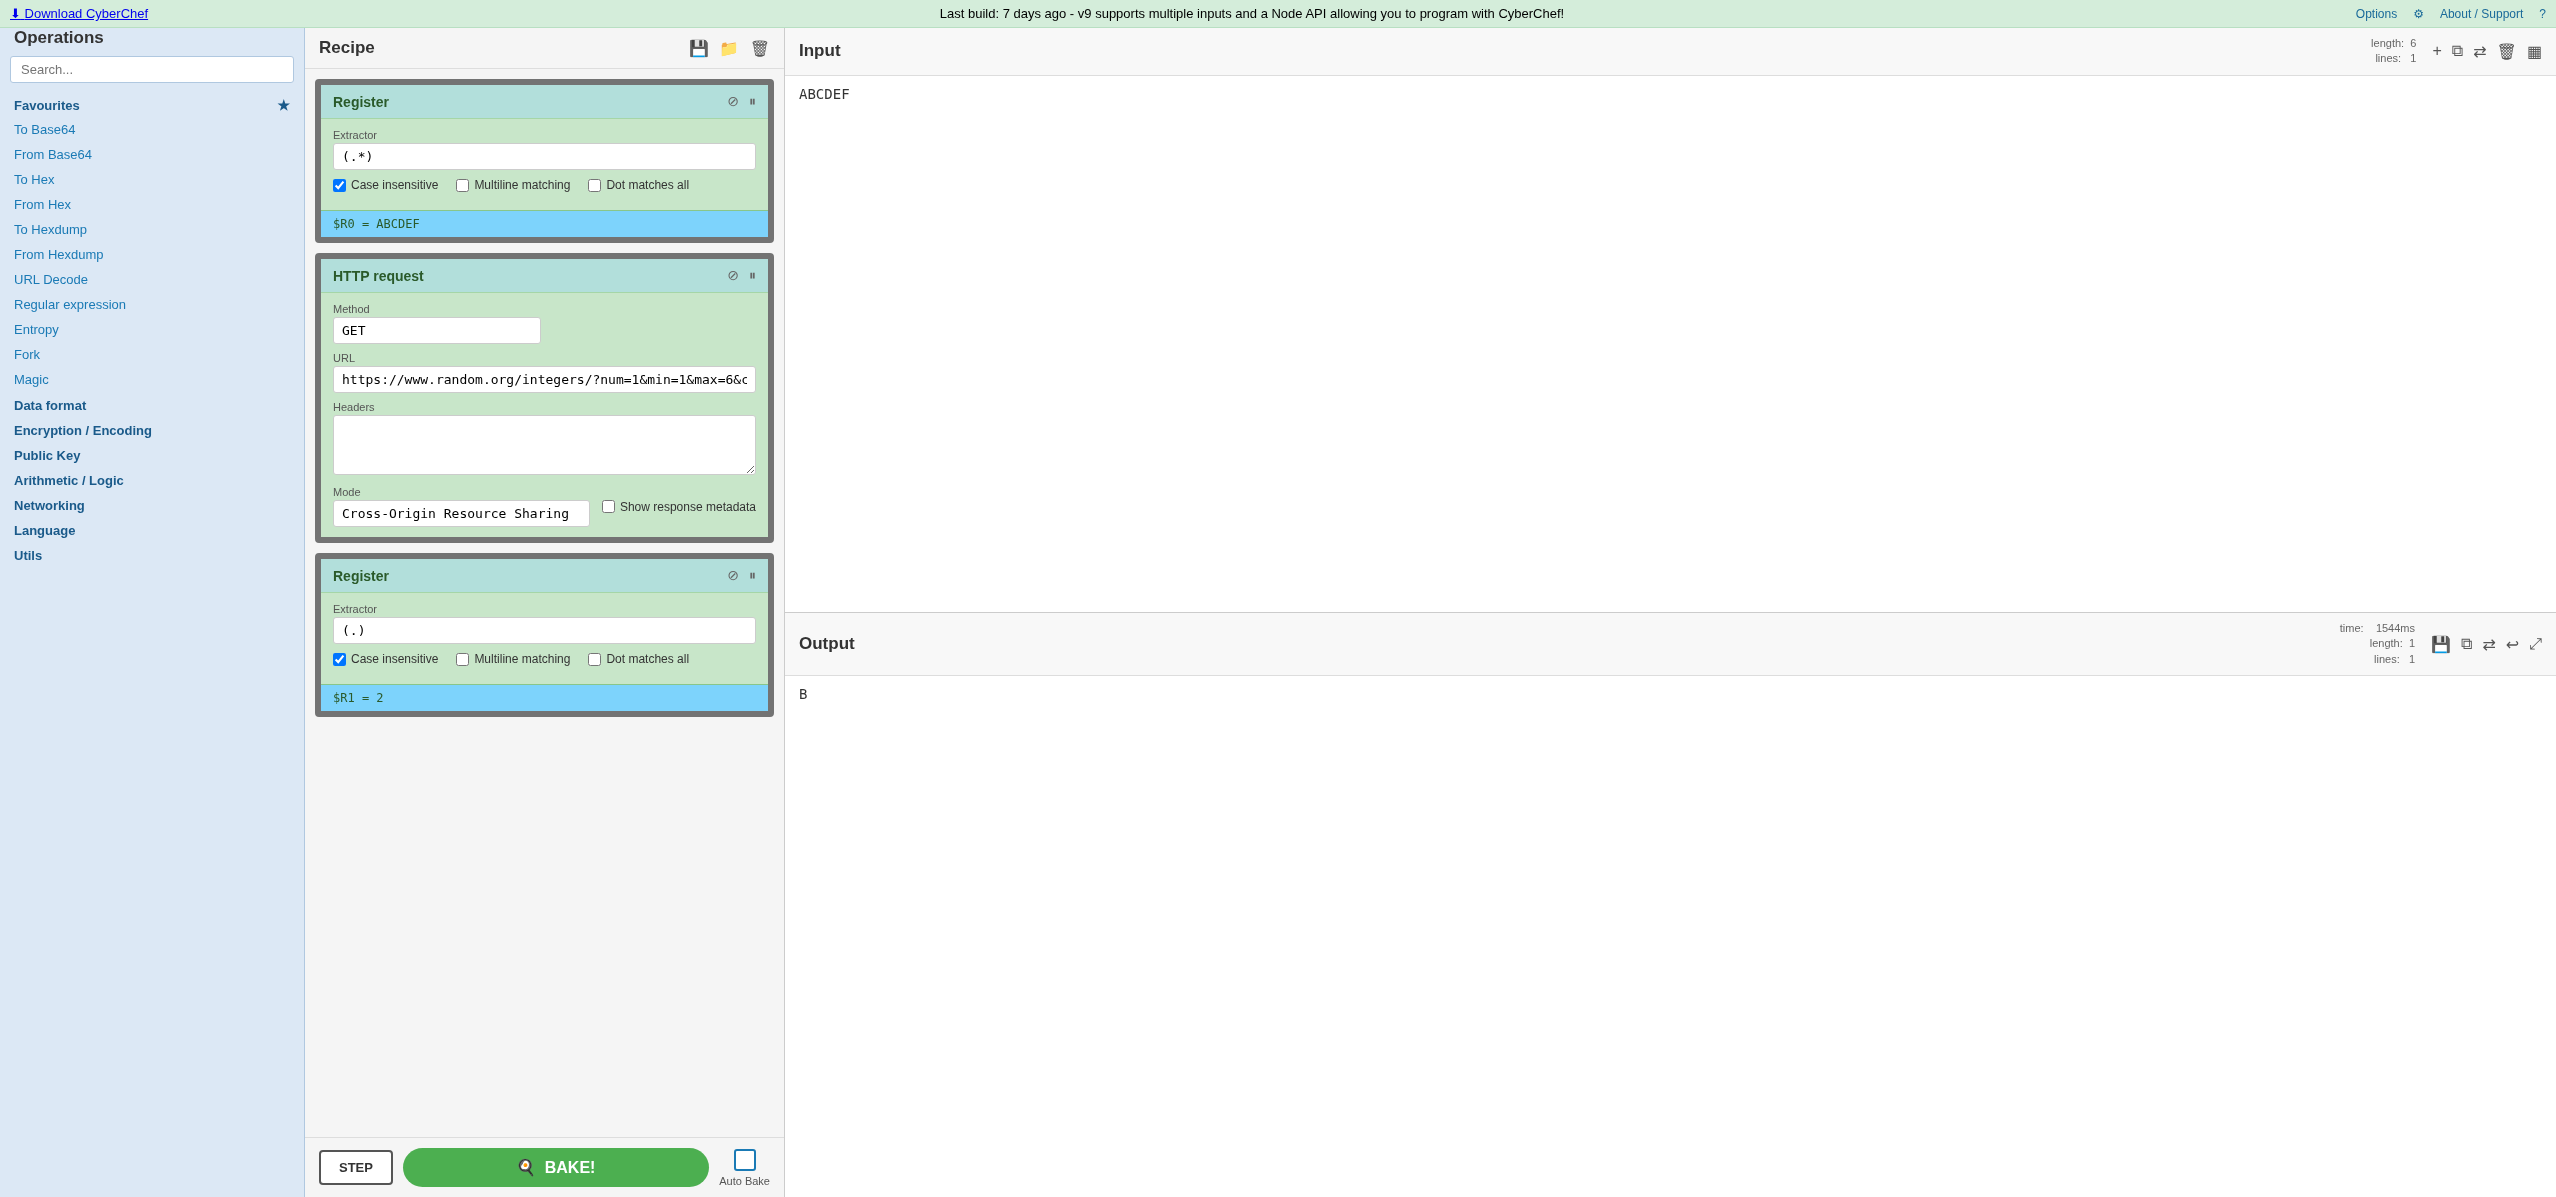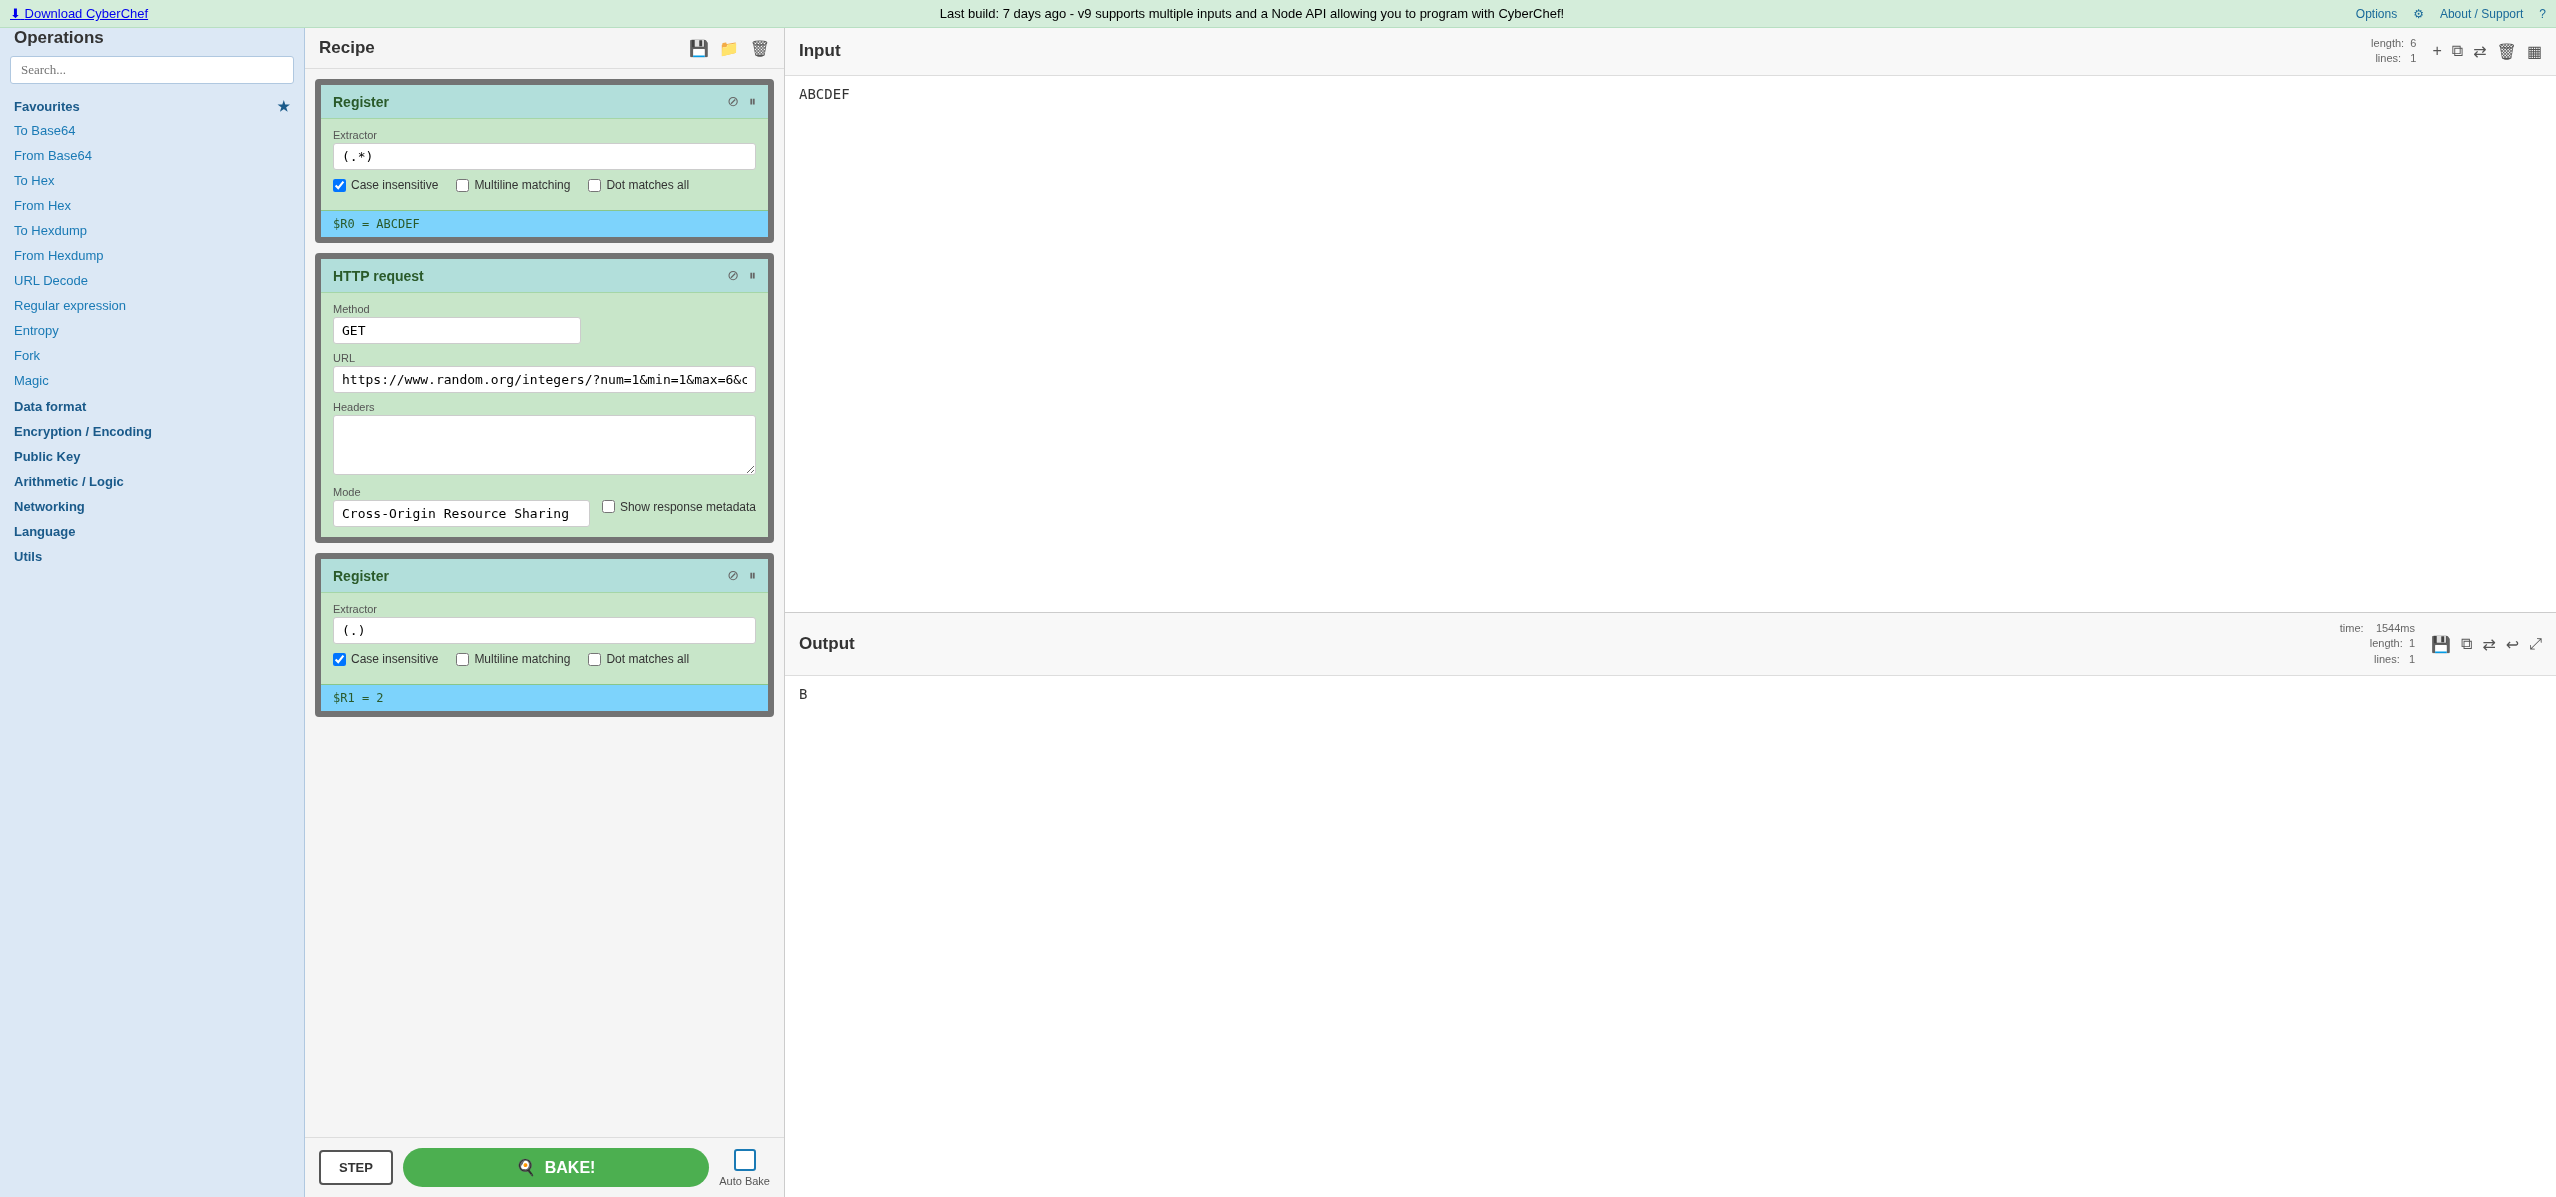--- a/index.html
+++ b/index.html
@@ -42,21 +42,20 @@
       color: #333;
     }
     #search-box {
       margin: 0 10px 8px;
       padding: 5px 10px;
       border: 1px solid #b0c8e0;
       border-radius: 3px;
       font-size: 13px;
       background: white;
       width: calc(100% - 20px);
-      font-family: Liberation Serif, serif;
     }
     #sidebar-list {
       overflow-y: auto;
       flex: 1;
     }
     .sidebar-section {
       padding: 6px 14px 4px;
       font-weight: bold;
       color: #1a5a8a;
       font-size: 13px;
@@ -403,21 +402,21 @@
         <div class="op-card-header">
           <span class="op-card-title">HTTP request</span>
           <div class="op-card-icons">
             <span title="Disable">⊘</span>
             <span title="Pause">⏸</span>
           </div>
         </div>
         <div class="op-card-body">
           <div class="field-group">
             <div class="field-label">Method</div>
-            <input class="field-input" type="text" value="GET" style="width: 248px;">
+            <input class="field-input" type="text" value="GET" style="width: 208px;">
           </div>
           <div class="field-group" style="margin-top:8px;">
             <div class="field-label">URL</div>
             <input class="field-input" type="text" value="https://www.random.org/integers/?num=1&amp;min=1&amp;max=6&amp;col=1&amp;b..." style="">
           </div>
           <div class="field-group" style="margin-top:8px;">
             <div class="field-label">Headers</div>
             <textarea class="field-textarea" style=""></textarea>
           </div>
           <div class="mode-row">

